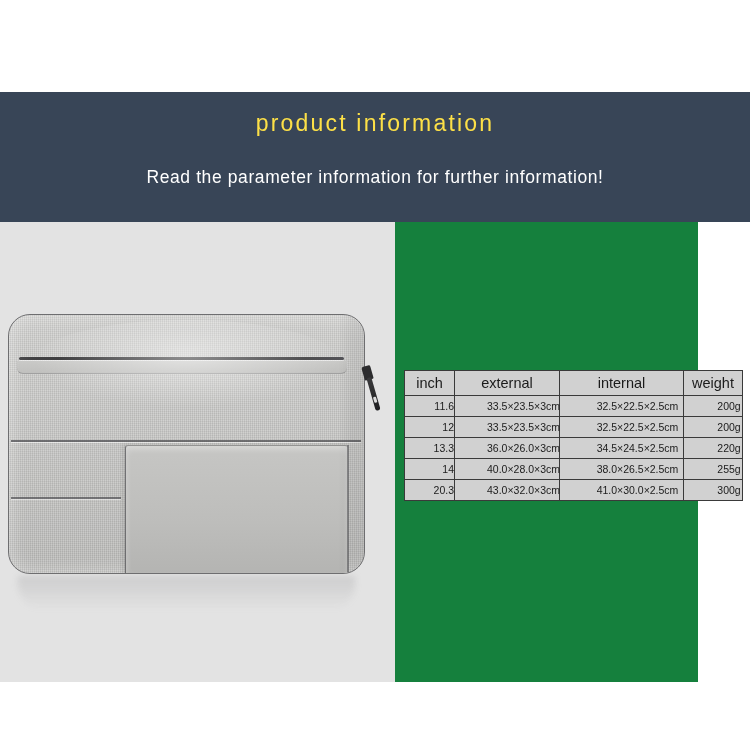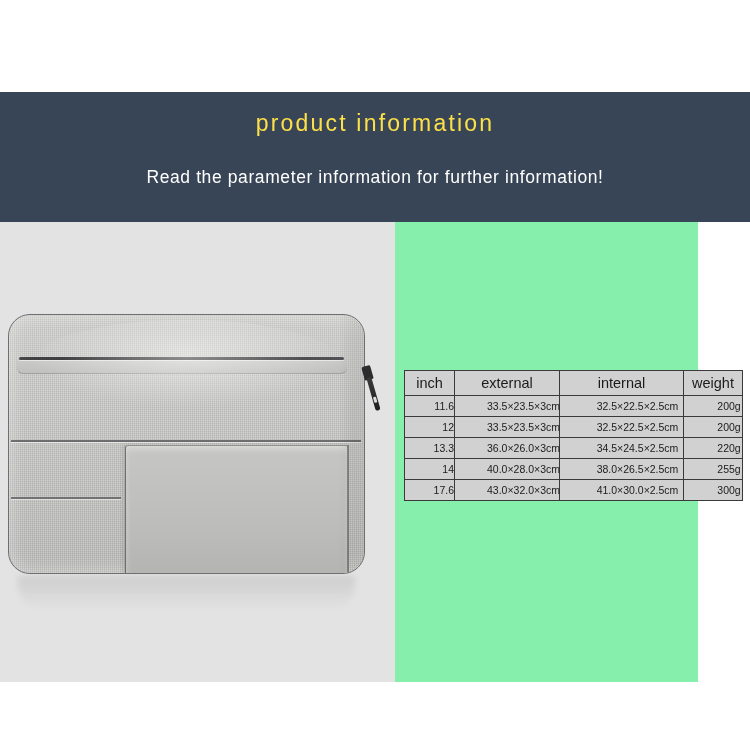--- a/index.html
+++ b/index.html
@@ -71,21 +71,21 @@
     position: relative;
     width: 395px;
     height: 460px;
     background: #e3e3e3;
     overflow: hidden;
   }
   #table-panel {
     position: relative;
     width: 303px;
     height: 460px;
-    background: #86efac;
+    background: #15803d;
   }
 
   
   #sleeve-wrap {
     position: absolute;
     left: 8px;
     top: 92px;
     width: 357px;
     height: 260px;
   }
@@ -364,21 +364,21 @@
               <td>34.5×24.5×2.5cm</td>
               <td>220g</td>
             </tr>
             <tr>
               <td class="col-inch">14</td>
               <td>40.0×28.0×3cm</td>
               <td>38.0×26.5×2.5cm</td>
               <td>255g</td>
             </tr>
             <tr>
-              <td class="col-inch">17.6</td>
+              <td class="col-inch">20.3</td>
               <td>43.0×32.0×3cm</td>
               <td>41.0×30.0×2.5cm</td>
               <td>300g</td>
             </tr>
           </tbody>
         </table>
       </div>
     </div>
 
   </div>

